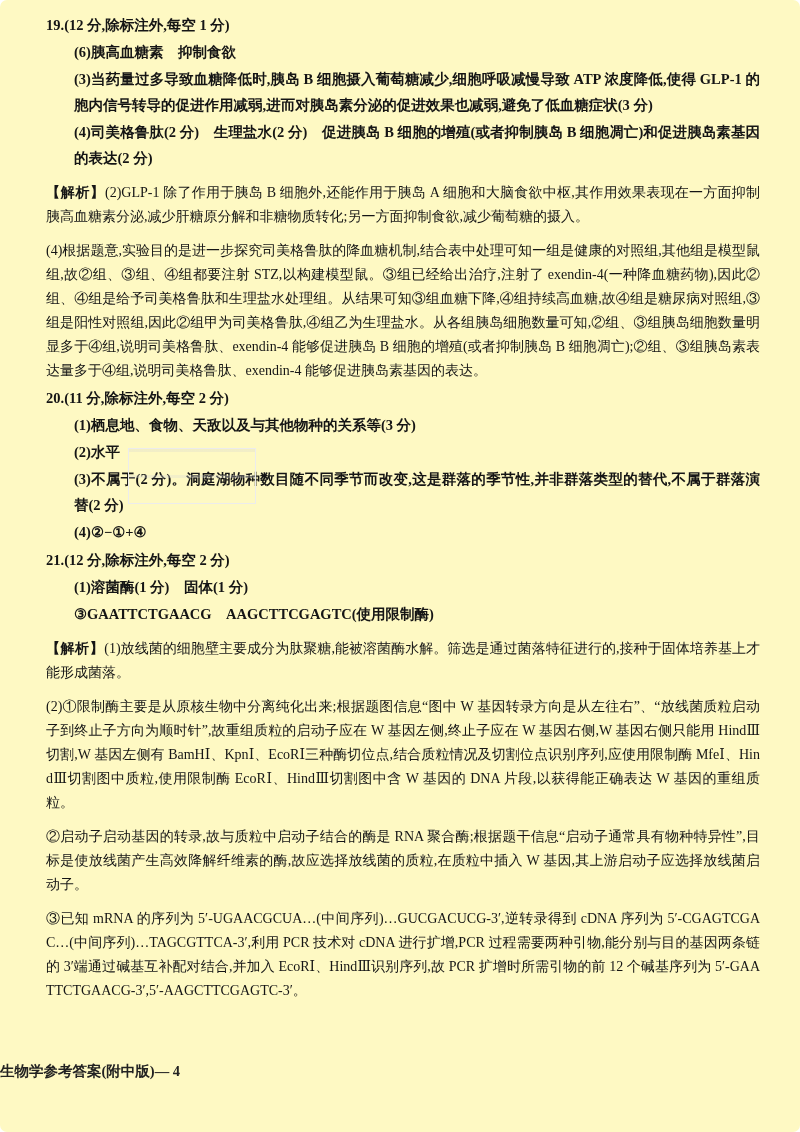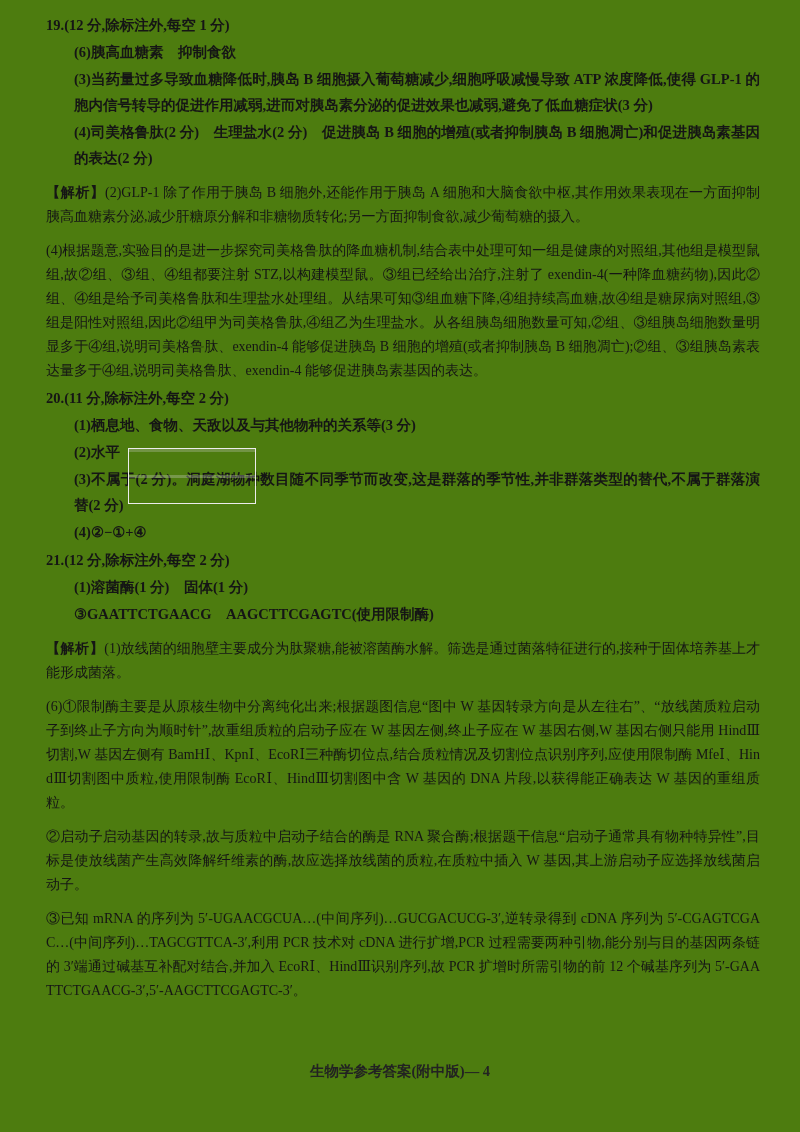--- a/index.html
+++ b/index.html
@@ -4,21 +4,21 @@
 <style>
   html,body{margin:0;padding:0;}
   body{
     width:800px;height:1132px;
     background:#ffffff;
     font-family:"Liberation Serif","DejaVu Serif",serif;
     color:#151515;
     position:relative;
     overflow:hidden;
   }
-  .page{position:absolute;inset:0;background:#4d7c0f;}
+  .page{position:absolute;inset:0;background:#fef9c3;border-radius:7px;}
   .sheet{
     position:absolute;
     left:46px;right:40px;top:10px;
   }
   p.blk{
     margin:0;
     text-align:justify;
     word-break:break-all;
     overflow-wrap:anywhere;
   }
@@ -56,21 +56,21 @@
     border:1px solid #ececec;
     background:
       linear-gradient(180deg, rgba(210,210,210,0.28) 0 3px, transparent 3px 100%),
       linear-gradient(180deg, transparent 0 26px, rgba(215,215,215,0.30) 26px 29px, transparent 29px 100%);
     pointer-events:none;
   }
   .footer{
     position:absolute;
     left:0;right:0;
     top:1062px;
-    text-align:center;
+    text-align:left;
     font-size:14.5px;
     font-weight:700;
     color:#222;
   }
 </style>
 </head>
 <body>
 
 <div class="page">
   <div class="sheet">
@@ -82,21 +82,21 @@
       <p class="blk analysis"><span>(4)根据题意,实验目的是进一步探究司美格鲁肽的降血糖机制,结合表中处理可知一组是健康的对照组,其他组是模型鼠组,故②组、③组、④组都要注射 STZ,以构建模型鼠。③组已经给出治疗,注射了 exendin-4(一种降血糖药物),因此②组、④组是给予司美格鲁肽和生理盐水处理组。从结果可知③组血糖下降,④组持续高血糖,故④组是糖尿病对照组,③组是阳性对照组,因此②组甲为司美格鲁肽,④组乙为生理盐水。从各组胰岛细胞数量可知,②组、③组胰岛细胞数量明显多于④组,说明司美格鲁肽、exendin-4 能够促进胰岛 B 细胞的增殖(或者抑制胰岛 B 细胞凋亡);②组、③组胰岛素表达量多于④组,说明司美格鲁肽、exendin-4 能够促进胰岛素基因的表达。</span></p>
       <p class="blk header"><span>20.(11 分,除标注外,每空 2 分)</span></p>
       <p class="blk answer"><span>(1)栖息地、食物、天敌以及与其他物种的关系等(3 分)</span></p>
       <p class="blk answer"><span>(2)水平</span></p>
       <p class="blk answer"><span>(3)不属于(2 分)。洞庭湖物种数目随不同季节而改变,这是群落的季节性,并非群落类型的替代,不属于群落演替(2 分)</span></p>
       <p class="blk answer"><span>(4)②−①+④</span></p>
       <p class="blk header"><span>21.(12 分,除标注外,每空 2 分)</span></p>
       <p class="blk answer"><span>(1)溶菌酶(1 分)　固体(1 分)</span></p>
       <p class="blk answer"><span>③GAATTCTGAACG　AAGCTTCGAGTC(使用限制酶)</span></p>
       <p class="blk analysis"><span class="jx-label">【解析】</span><span>(1)放线菌的细胞壁主要成分为肽聚糖,能被溶菌酶水解。筛选是通过菌落特征进行的,接种于固体培养基上才能形成菌落。</span></p>
-      <p class="blk analysis"><span>(6)①限制酶主要是从原核生物中分离纯化出来;根据题图信息“图中 W 基因转录方向是从左往右”、“放线菌质粒启动子到终止子方向为顺时针”,故重组质粒的启动子应在 W 基因左侧,终止子应在 W 基因右侧,W 基因右侧只能用 HindⅢ切割,W 基因左侧有 BamHⅠ、KpnⅠ、EcoRⅠ三种酶切位点,结合质粒情况及切割位点识别序列,应使用限制酶 MfeⅠ、HindⅢ切割图中质粒,使用限制酶 EcoRⅠ、HindⅢ切割图中含 W 基因的 DNA 片段,以获得能正确表达 W 基因的重组质粒。</span></p>
+      <p class="blk analysis"><span>(2)①限制酶主要是从原核生物中分离纯化出来;根据题图信息“图中 W 基因转录方向是从左往右”、“放线菌质粒启动子到终止子方向为顺时针”,故重组质粒的启动子应在 W 基因左侧,终止子应在 W 基因右侧,W 基因右侧只能用 HindⅢ切割,W 基因左侧有 BamHⅠ、KpnⅠ、EcoRⅠ三种酶切位点,结合质粒情况及切割位点识别序列,应使用限制酶 MfeⅠ、HindⅢ切割图中质粒,使用限制酶 EcoRⅠ、HindⅢ切割图中含 W 基因的 DNA 片段,以获得能正确表达 W 基因的重组质粒。</span></p>
       <p class="blk analysis"><span>②启动子启动基因的转录,故与质粒中启动子结合的酶是 RNA 聚合酶;根据题干信息“启动子通常具有物种特异性”,目标是使放线菌产生高效降解纤维素的酶,故应选择放线菌的质粒,在质粒中插入 W 基因,其上游启动子应选择放线菌启动子。</span></p>
       <p class="blk analysis"><span>③已知 mRNA 的序列为 5′-UGAACGCUA…(中间序列)…GUCGACUCG-3′,逆转录得到 cDNA 序列为 5′-CGAGTCGAC…(中间序列)…TAGCGTTCA-3′,利用 PCR 技术对 cDNA 进行扩增,PCR 过程需要两种引物,能分别与目的基因两条链的 3′端通过碱基互补配对结合,并加入 EcoRⅠ、HindⅢ识别序列,故 PCR 扩增时所需引物的前 12 个碱基序列为 5′-GAATTCTGAACG-3′,5′-AAGCTTCGAGTC-3′。</span></p>
     </div>
   <div class="watermark"></div>
   <div class="footer">
     <span>生物学参考答案(附中版)— 4</span>
   </div>
 </div>
 
 </body></html>

